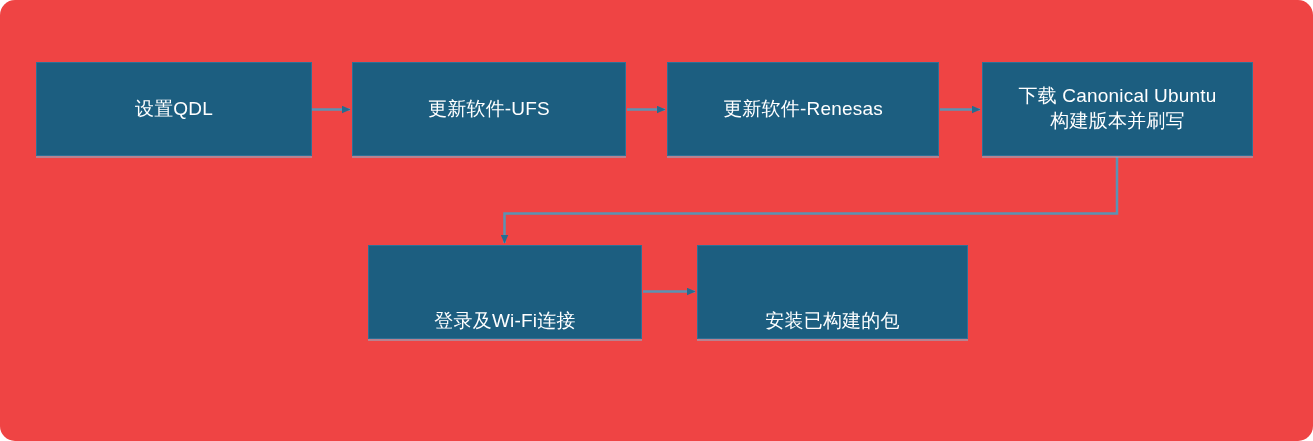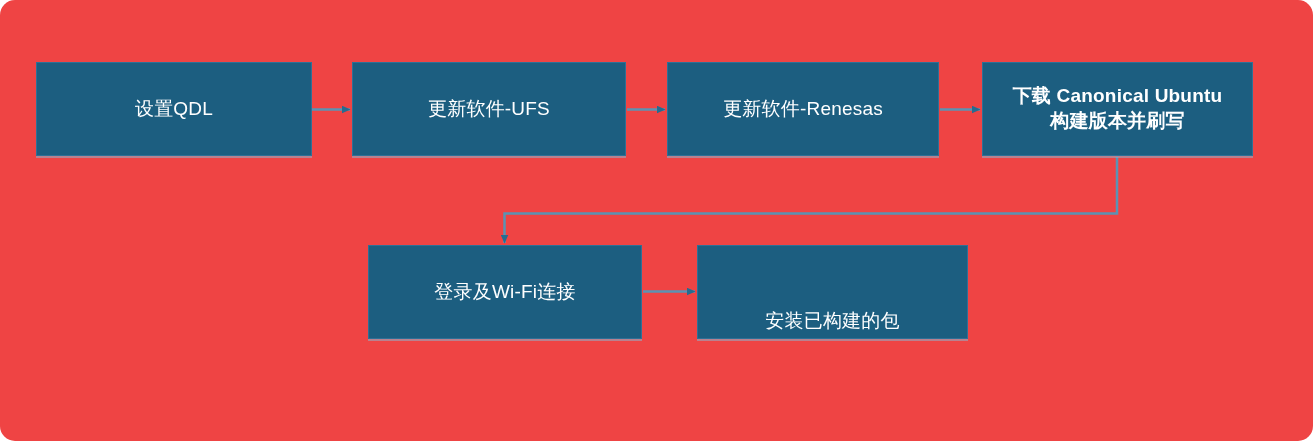--- a/index.html
+++ b/index.html
@@ -88,26 +88,26 @@
   </div>
 
   <div class="node" style="left:352px; top:62px; width:274px; height:94px;justify-content:center;">
     <span class="node-label">更新软件-UFS</span>
   </div>
 
   <div class="node" style="left:667px; top:62px; width:272px; height:94px;">
     <span class="node-label">更新软件-Renesas</span>
   </div>
 
-  <div class="node" style="left:982px; top:62px; width:271px; height:94px;font-weight:bold;">
+  <div class="node" style="left:982px; top:62px; width:271px; height:94px;">
     <span class="node-label">下载 Canonical Ubuntu
 构建版本并刷写</span>
   </div>
 
-  <div class="node" style="left:368px; top:245px; width:274px; height:94px;">
+  <div class="node" style="left:368px; top:245px; width:274px; height:94px;align-items:flex-end;">
     <span class="node-label">登录及Wi-Fi连接</span>
   </div>
 
   <div class="node" style="left:697px; top:245px; width:271px; height:94px;align-items:flex-end;">
     <span class="node-label">安装已构建的包</span>
   </div>
 
 </div>
 
 </body></html>

